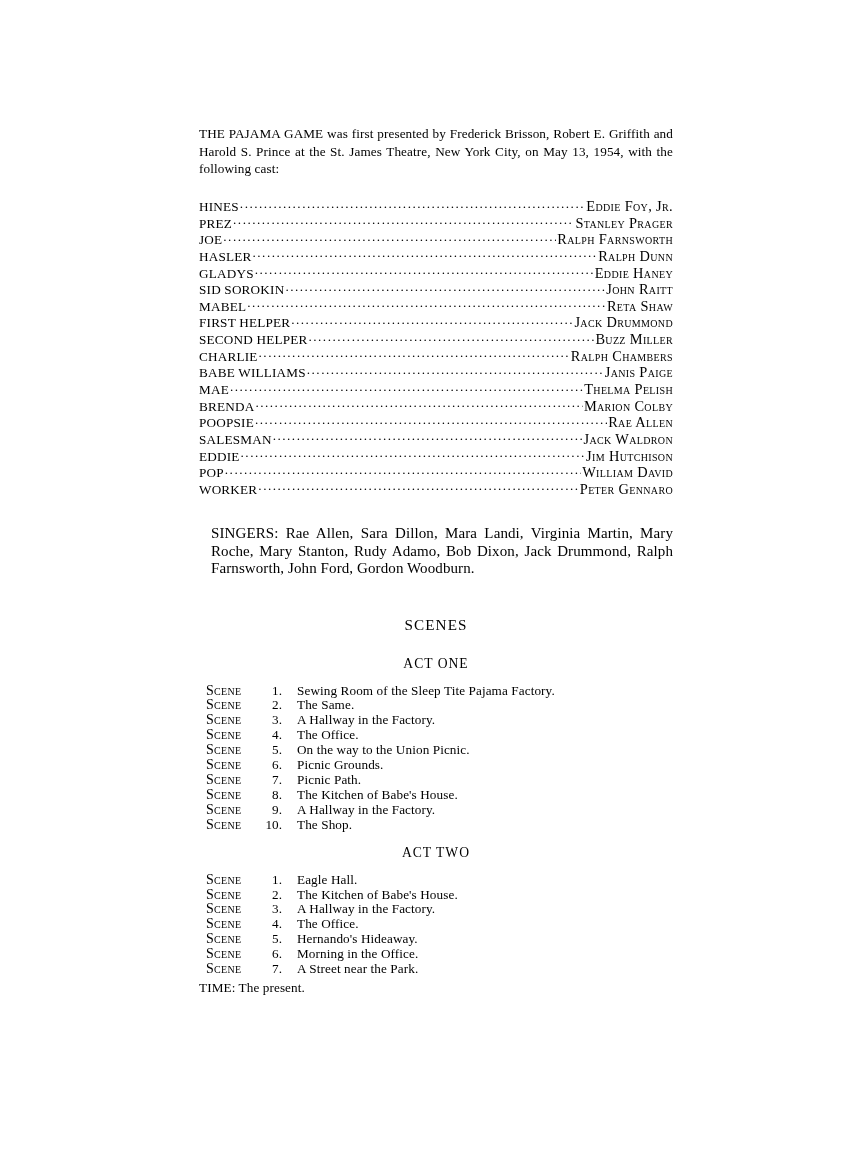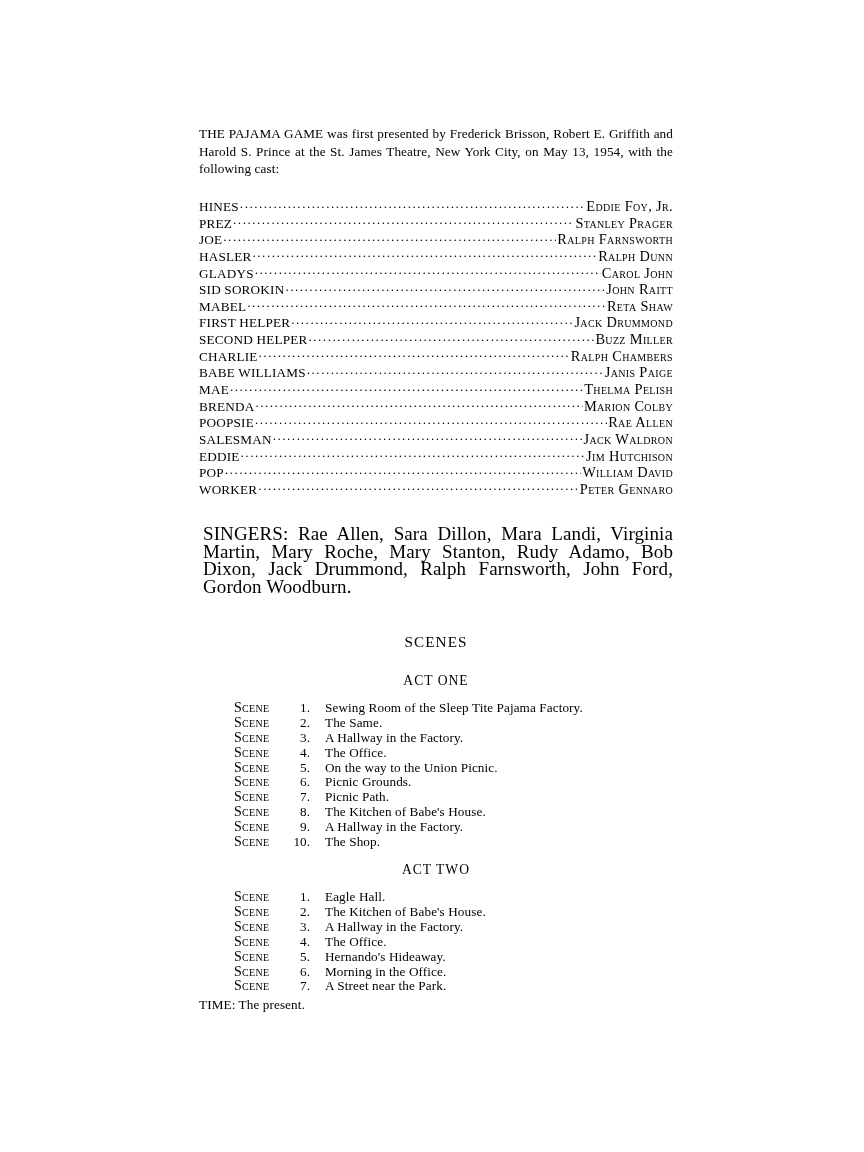--- a/index.html
+++ b/index.html
@@ -72,24 +72,24 @@
   }
   .cast-actor {
     flex: 0 0 auto;
     font-variant: small-caps;
     font-size: 14.4px;
     letter-spacing: .35px;
   }
 
   
   .ensemble {
-    font-size: 19px;
+    font-size: 15px;
     line-height: 17.4px;
     text-align: justify;
-    margin: 0 0 14px 4px;
+    margin: 0 0 14px 12px;
     letter-spacing: .1px;
   }
   .ensemble:last-of-type { margin-bottom: 0; }
 
   
   .scenes-block { margin-top: 38px; }
 
   .heading-main {
     text-align: center;
     font-size: 15.2px;
@@ -111,21 +111,20 @@
     padding: 0;
     list-style: none;
   }
   .scene-row {
     display: flex;
     align-items: center;
     font-size: 13.2px;
     line-height: 14.9px;
     white-space: nowrap;
     padding-left: 7px;
-    margin-left: 28px;
   }
   .scene-label {
     flex: 0 0 auto;
     width: 48px;
     font-variant: small-caps;
     font-size: 14px;
     letter-spacing: .3px;
   }
   .scene-num {
     flex: 0 0 auto;
@@ -174,21 +173,21 @@
         <span class="cast-actor">Ralph Farnsworth</span>
       </li>
       <li class="cast-row">
         <span class="cast-role">HASLER</span>
         <span class="cast-leader"></span>
         <span class="cast-actor">Ralph Dunn</span>
       </li>
       <li class="cast-row">
         <span class="cast-role">GLADYS</span>
         <span class="cast-leader"></span>
-        <span class="cast-actor">Carol John</span>
+        <span class="cast-actor">Eddie Haney</span>
       </li>
       <li class="cast-row">
         <span class="cast-role">SID SOROKIN</span>
         <span class="cast-leader"></span>
         <span class="cast-actor">John Raitt</span>
       </li>
       <li class="cast-row">
         <span class="cast-role">MABEL</span>
         <span class="cast-leader"></span>
         <span class="cast-actor">Reta Shaw</span>

